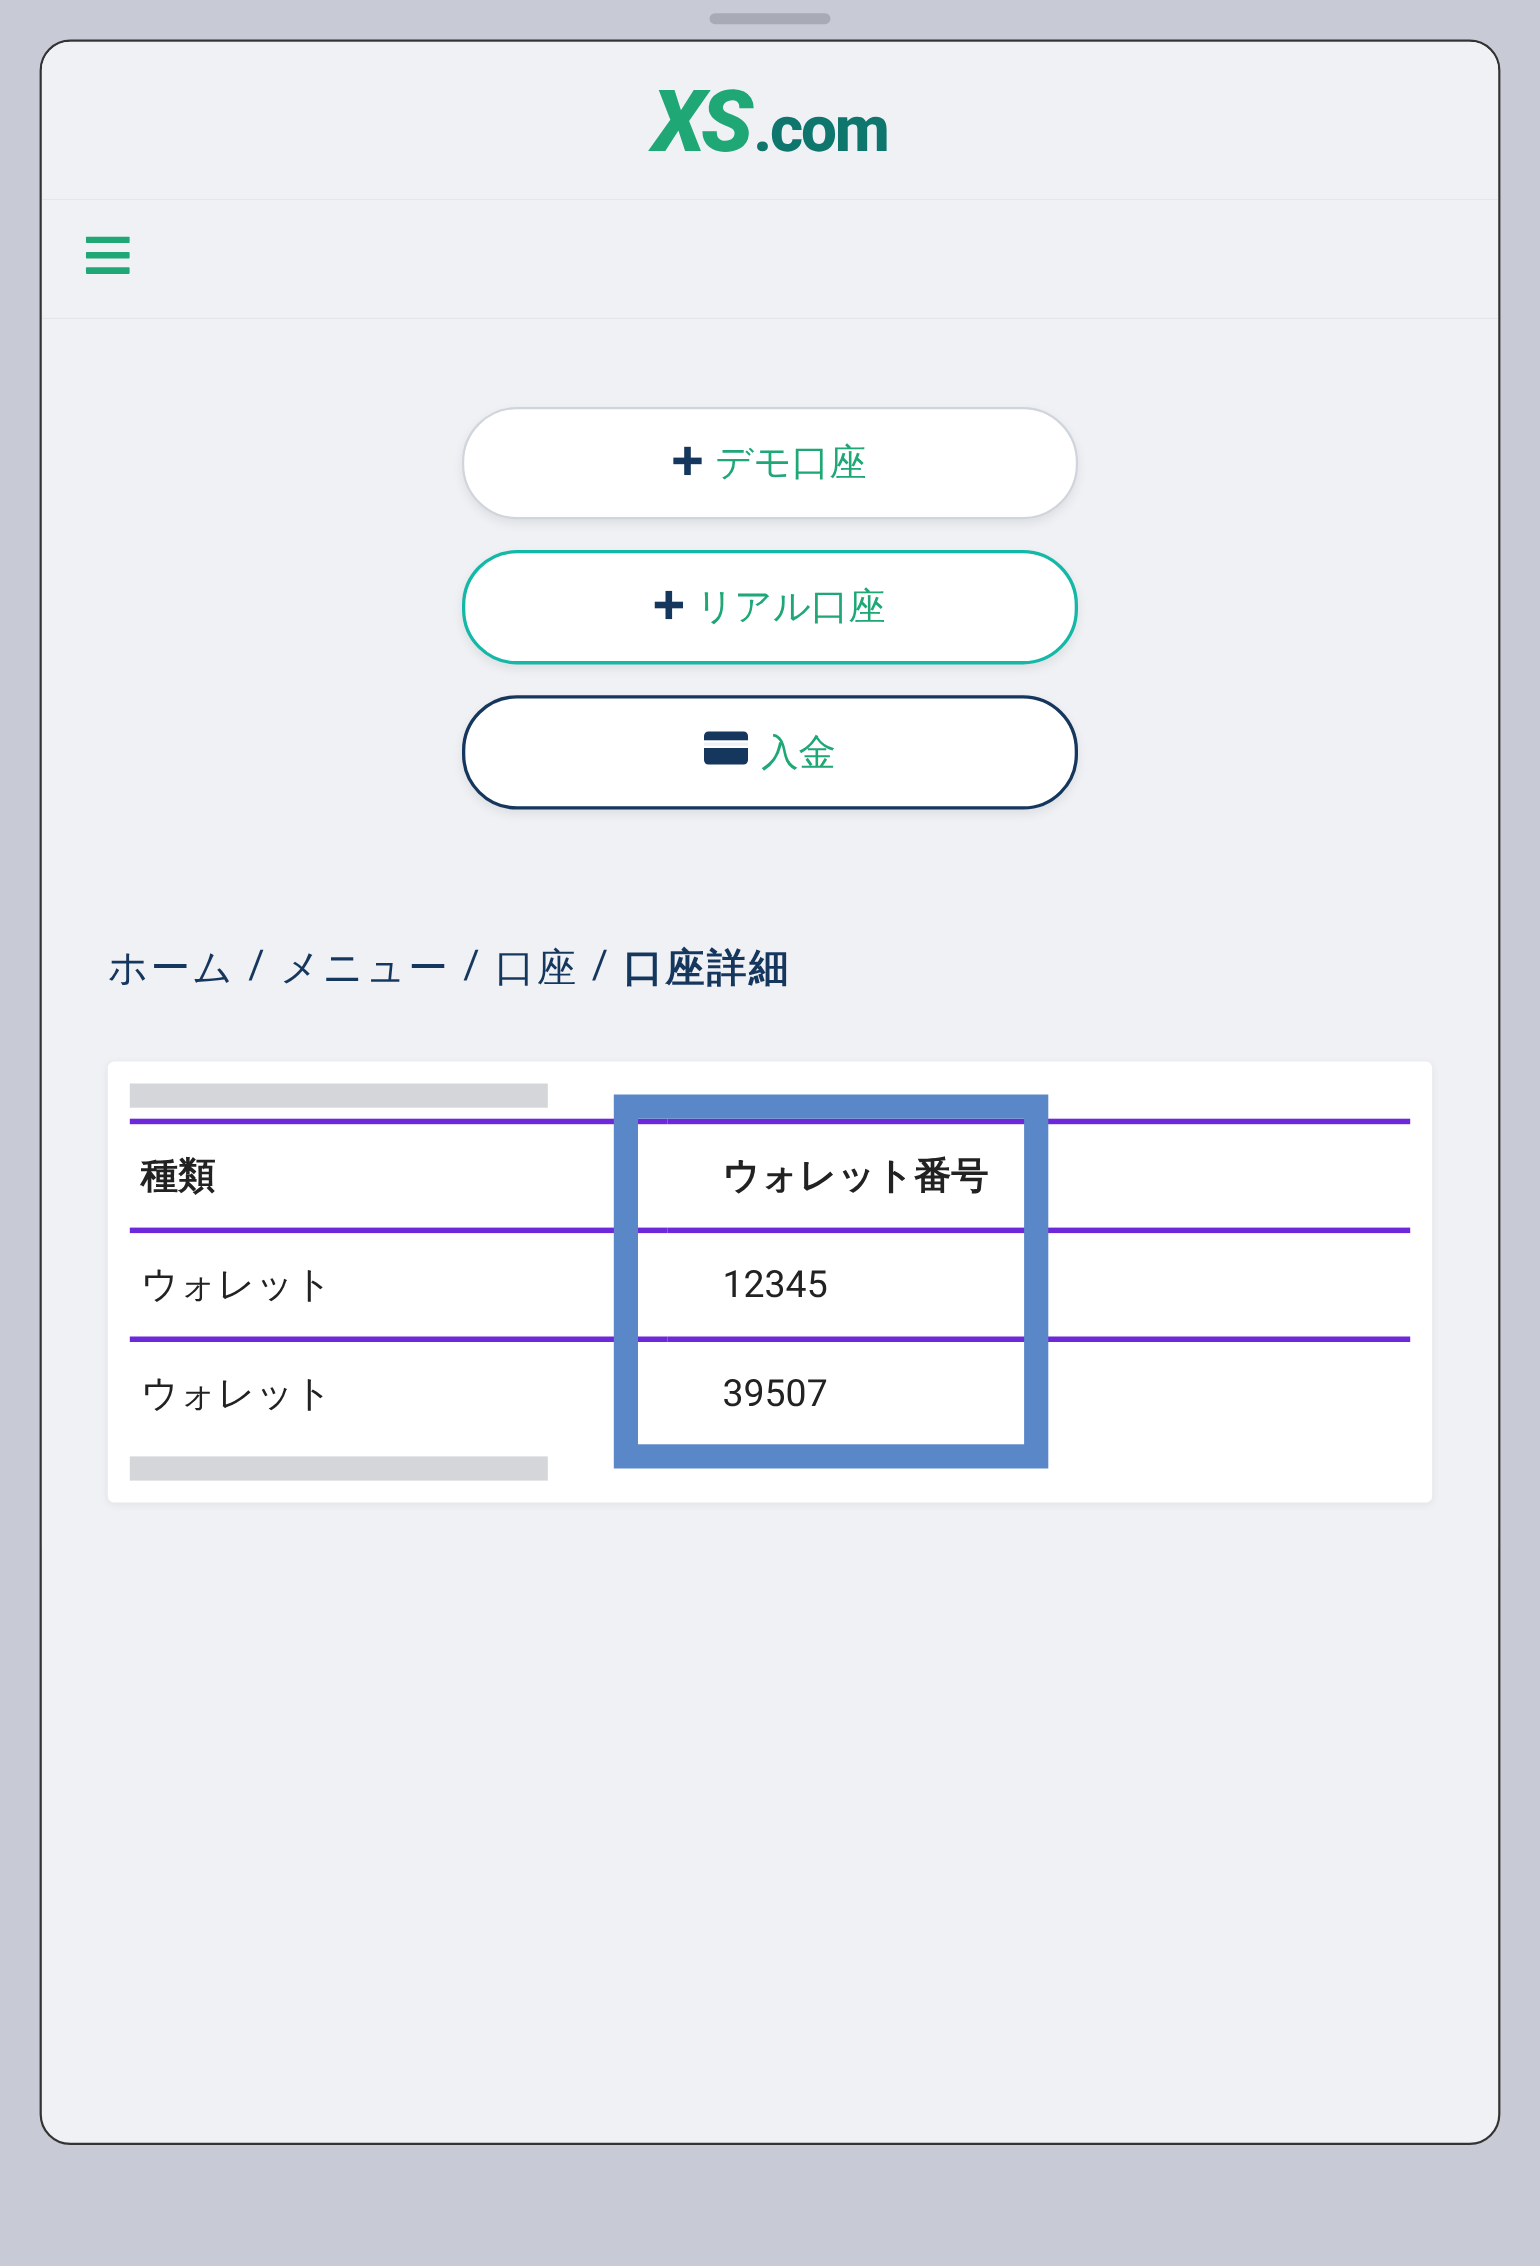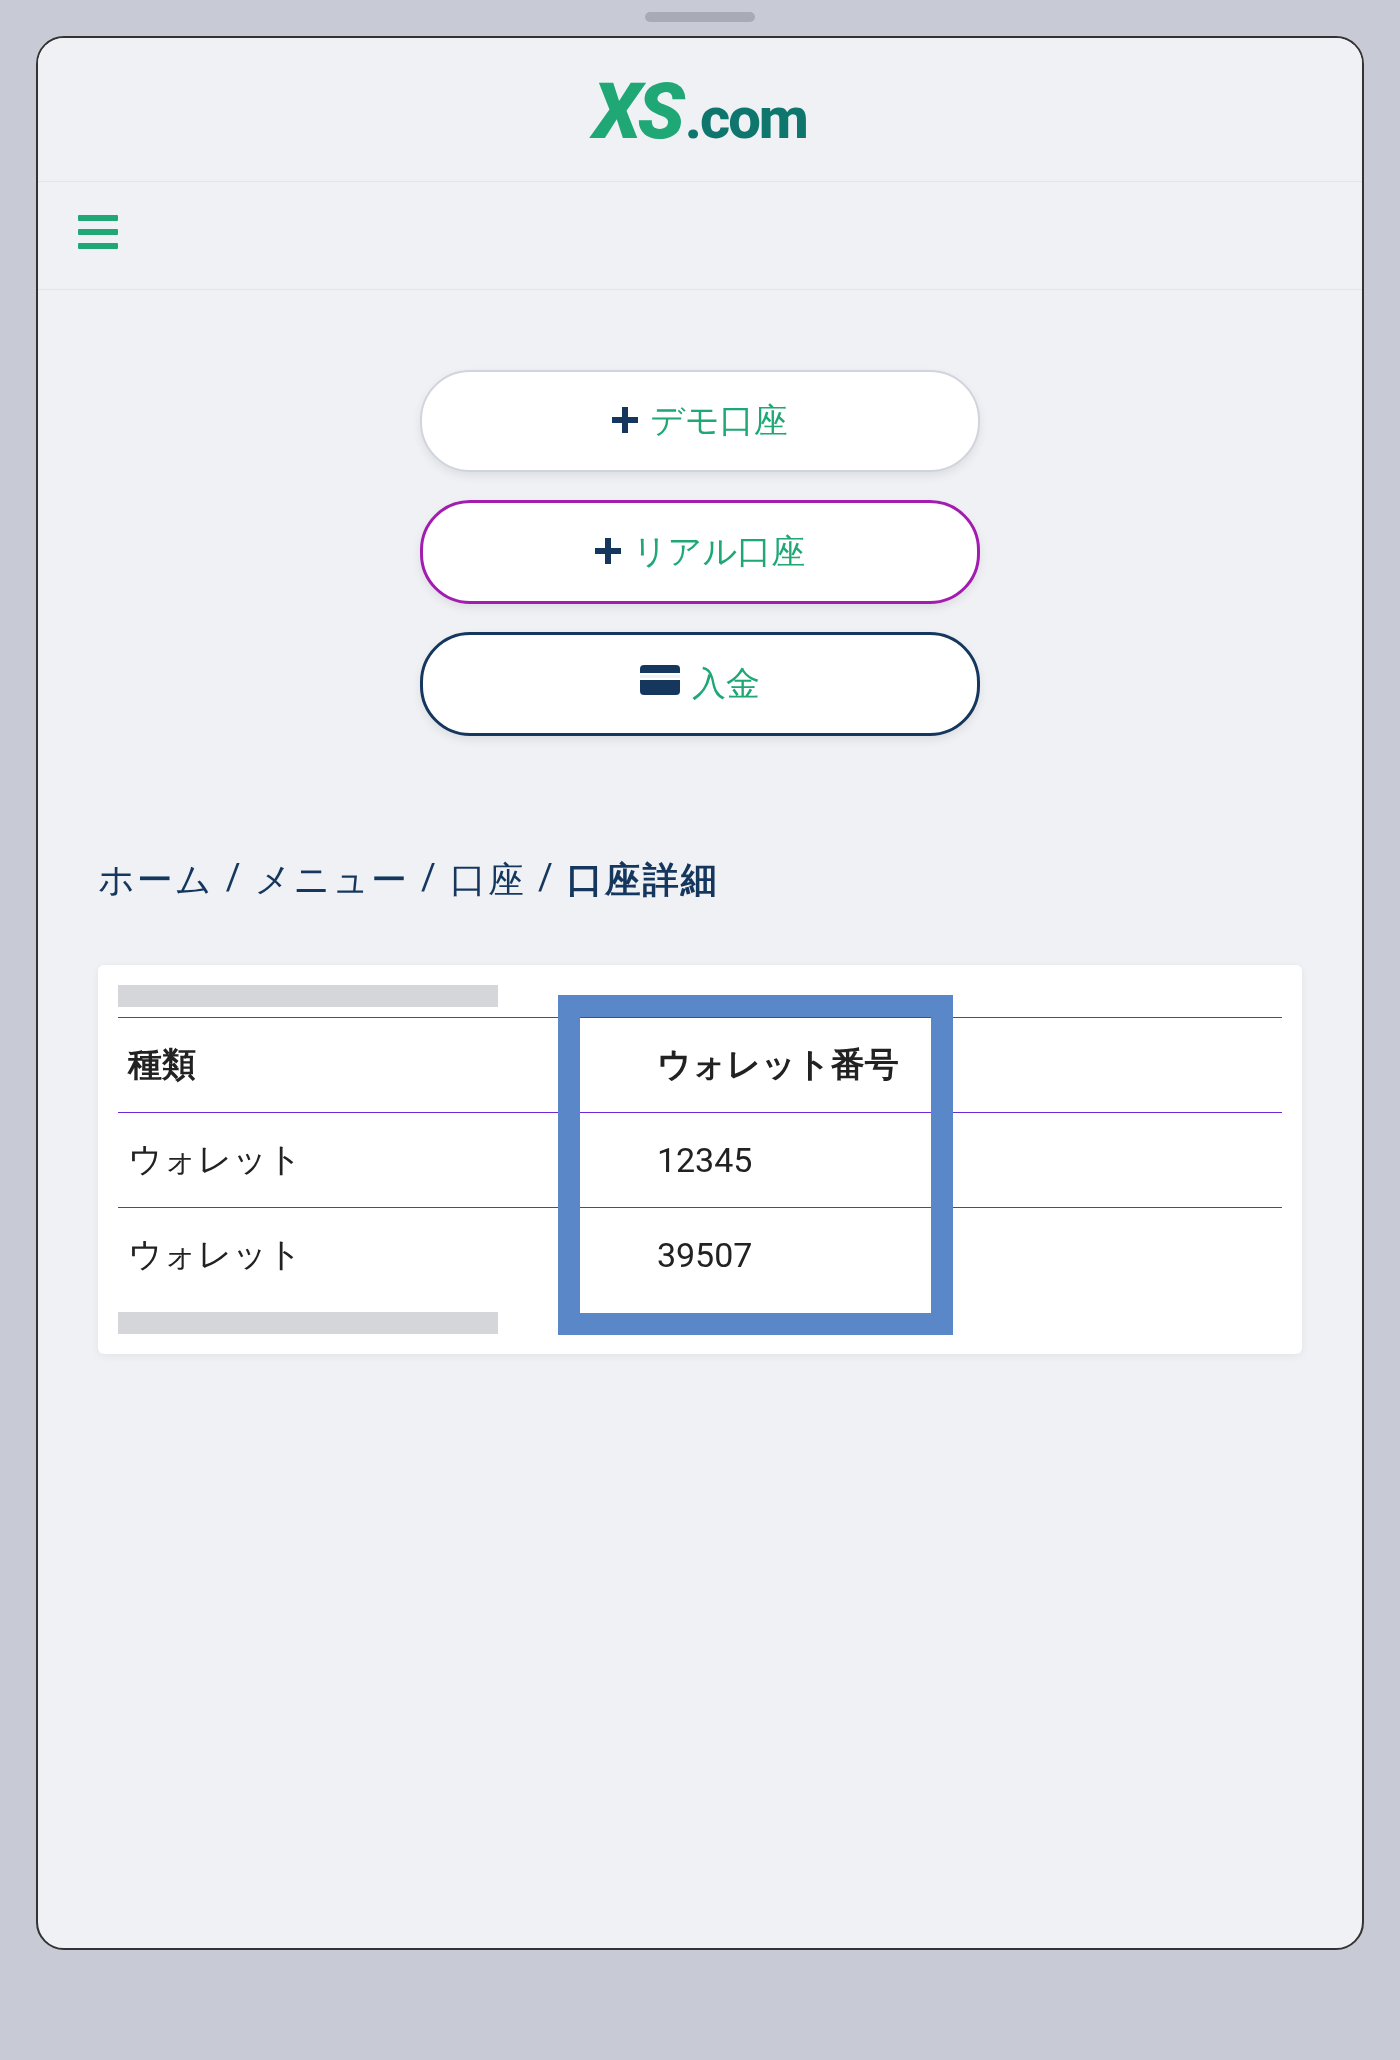--- a/index.html
+++ b/index.html
@@ -137,21 +137,21 @@
       background: white;
       display: flex;
       align-items: center;
       justify-content: center;
       gap: 12px;
       font-size: 34px;
       cursor: pointer;
       box-shadow: 0 4px 10px rgba(0,0,0,0.08);
     }
     .pill-button.teal-border {
-      border: 3px solid #a21caf;
+      border: 3px solid #14b8a6;
     }
     .pill-button.navy-border {
       border: 3px solid #15375e;
     }
     .pill-button.gray-border {
       border: 2px solid #d0d4dc;
     }
     .pill-icon {
       color: #15375e;
       font-weight: bold;
@@ -208,21 +208,21 @@
       margin-bottom: 0;
     }
     .wallet-table {
       width: 100%;
       border-collapse: collapse;
     }
     .wallet-table th, .wallet-table td {
       text-align: left;
       padding: 24px 10px;
       font-size: 34px;
-      border-top: 1px solid #6d28d9;
+      border-top: 5px solid #6d28d9;
     }
     .wallet-table th {
       font-weight: 700;
       color: #222;
     }
     .wallet-table td {
       font-weight: 400;
       color: #222;
     }
     .col-type { width: 42%; }

